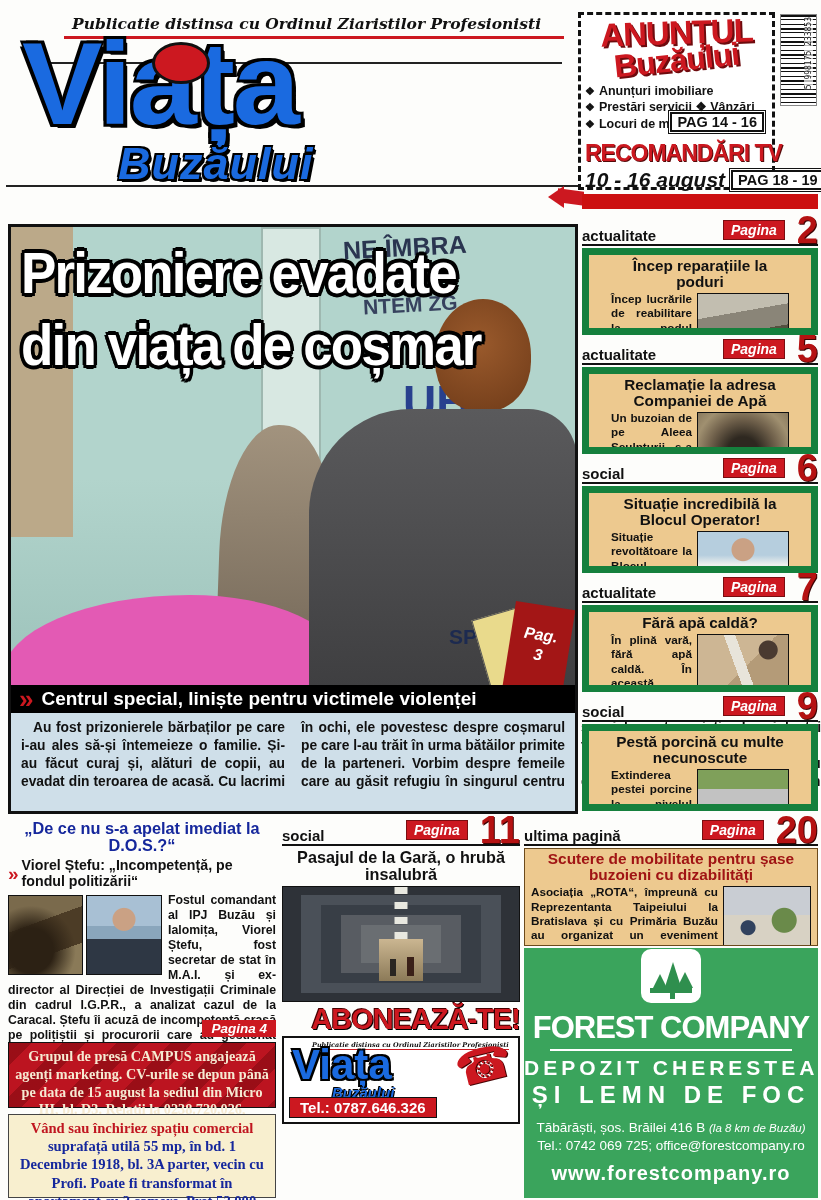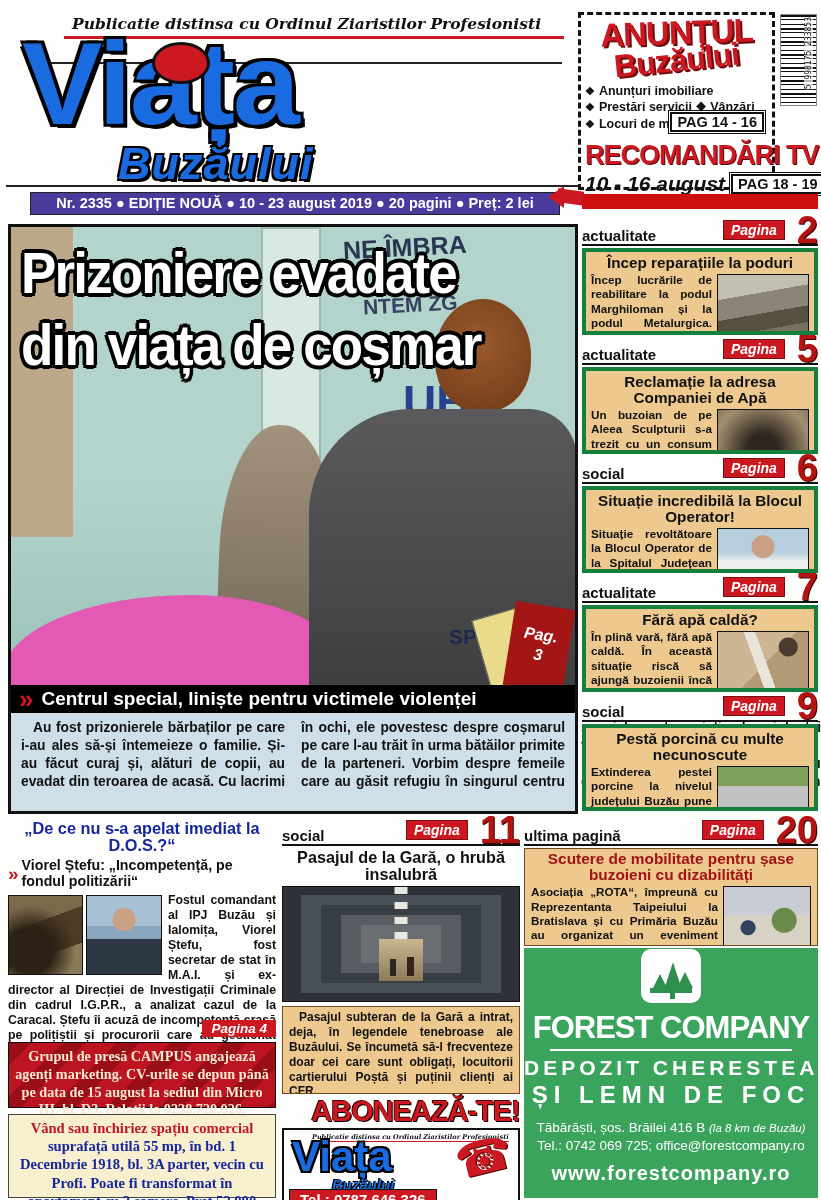--- a/index.html
+++ b/index.html
@@ -34,21 +34,21 @@
   .anunt-t1{font-size:33px;font-weight:900;color:#cc1820;text-align:center;line-height:.95;
             transform:rotate(-2deg);text-shadow:2px 2px 0 #6e0b0e;letter-spacing:-1px}
   .anunt-t2{font-size:32px;font-weight:900;color:#cc1820;text-align:center;line-height:.95;margin-top:-3px;
             transform:rotate(-6deg);text-shadow:2px 2px 0 #6e0b0e;letter-spacing:-1px}
   .anunt-bullets{margin-top:7px;font-size:12.5px;font-weight:bold;line-height:1.3}
   .anunt-bullet-row{display:flex;gap:4px}
   .diamond{color:#111;font-size:11px;line-height:1.5}
   .pag-box{display:inline-block;border:2px solid #111;outline:1px solid #111;outline-offset:1px;
            background:#fff;font-weight:900;font-size:14.5px;padding:0 5px;white-space:nowrap}
   #pag1{position:absolute;right:8px;top:97px}
-  .tv-title{font-size:27px;font-weight:900;color:#cc1820;letter-spacing:-1px;margin-top:8px;
+  .tv-title{font-size:23px;font-weight:900;color:#cc1820;letter-spacing:-1px;margin-top:8px;
             text-shadow:1px 1px 0 #550a0a;white-space:nowrap}
   .tv-row{display:flex;align-items:center;gap:6px;margin-top:1px}
   .tv-dates{font-size:21px;font-weight:900;font-style:italic;white-space:nowrap}
   #barcode{position:absolute;left:780px;top:14px;width:37px;height:92px;border:1px solid #888;background:
       repeating-linear-gradient(180deg,#111 0 2px,#fff 2px 4px,#111 4px 5px,#fff 5px 9px,#111 9px 10px,#fff 10px 13px)}
   #barcode-num{position:absolute;left:23px;top:2px;writing-mode:vertical-rl;transform:rotate(180deg);
                font-size:8px;font-family:"DejaVu Sans Mono",monospace;color:#111;background:rgba(255,255,255,.7)}
   #red-band{position:absolute;left:582px;top:194px;width:236px;height:15px;background:#cc1010}
 
   
@@ -90,21 +90,21 @@
 
   
   #sidebar{position:absolute;left:582px;top:220px;width:236px}
   .sb-item{height:119px;position:relative}
   .cat-row{display:flex;justify-content:space-between;align-items:flex-end;border-bottom:2px solid #111;height:26px}
   .cat{font-size:15px;font-weight:800}
   .pagrow{display:flex;align-items:center;gap:12px}
   .pagina{background:#cc1820;color:#fff;font-style:italic;font-weight:bold;font-size:14px;
           padding:0 7px;border:1px solid #7a0d10;line-height:1.3}
   .pagenum{color:#b51212;font-size:38px;font-weight:900;line-height:.75;text-shadow:1px 1px 0 #3c0404}
-  .sb-box{background:#edc98f;border:4px solid #15803d;margin-top:2px;padding:2px 5px;height:87px;overflow:hidden}
+  .sb-box{background:#edc98f;border:7px solid #15803d;margin-top:2px;padding:2px 22px;height:87px;overflow:hidden}
   .sb-title{text-align:center;font-size:15.3px;font-weight:800;line-height:1.05;margin:1px 0 2px}
   .sb-photo{float:right;width:92px;height:70px;border:1px solid #111;margin:1px 0 2px 5px}
   .sb-body{font-size:11.7px;font-weight:600;line-height:1.22;text-align:justify}
   .p-bridge{background:linear-gradient(170deg,#c2beb0 0 30%,#8a8578 30% 55%,#55503f 55% 75%,#777260 75%)}
   .p-pit{background:radial-gradient(circle at 50% 58%,#2e2820 0 26%,#6e5f4a 55%,#a09070 80%,#8a7a5e)}
   .p-doctor{background:radial-gradient(circle at 50% 26%,#caa184 0 11px,transparent 12px),
             linear-gradient(180deg,#b6cede 0 34%,#eef0ee 48% 100%)}
   .p-shower{background:linear-gradient(70deg,transparent 0 44%,#e8e4da 44% 54%,transparent 54%),
             radial-gradient(circle at 78% 22%,#4a3a30 0 9px,transparent 10px),
             linear-gradient(135deg,#cdb694 0 50%,#b49b78 50%)}
@@ -192,21 +192,20 @@
 <body>
 
 <div id="masthead">
   <div class="tagline">Publicatie distinsa cu Ordinul Ziaristilor Profesionisti</div>
   <div class="tagline-underline"></div>
   <div class="mast-rule1"></div>
   <div class="logo-title">Viața</div>
   <div class="logo-dot"></div>
   <div class="logo-subtitle">Buzăului</div>
   <div class="mast-rule2"></div>
-  <div id="issue-bar">Nr. 2335  ●  EDIȚIE NOUĂ  ●  10 - 23 august 2019  ●  20 pagini  ●  Preț: 2 lei</div>
   <div id="issue-arrow-tail"></div>
   <div id="issue-arrow"></div>
 
   <div id="anunt-box">
     <div class="anunt-t1">ANUNȚUL</div>
     <div class="anunt-t2">Buzăului</div>
     <div class="anunt-bullets">
       <div class="anunt-bullet-row">
         <span class="diamond">❖</span>
         <span>Anunțuri imobiliare</span>
@@ -375,24 +374,20 @@
   <div class="tunnel">
     <div class="tf tf1"></div>
     <div class="tf tf2"></div>
     <div class="tf tf3"></div>
     <div class="tf tf4"></div>
     <div class="tend"></div>
     <div class="tfig1"></div>
     <div class="tfig2"></div>
     <div class="tlights"></div>
   </div>
-  <div class="bm-box">
-    <p>Pasajul subteran de la Gară a intrat, deja, în legendele tenebroase ale Buzăului. Se încumetă să-l frecventeze doar cei care sunt obligați, locuitorii cartierului Poștă și puținii clienți ai CFR.</p>
-
-  </div>
   <div class="subscribe-head">ABONEAZĂ-TE!</div>
   <div class="subscribe-box">
     <span class="mini-tagline">Publicatie distinsa cu Ordinul Ziaristilor Profesionisti</span>
     <div class="mini-title">Viața</div>
     <div class="mini-sub">Buzăului</div>
     <span class="phone">☎</span>
     <div class="mini-tel">Tel.: 0787.646.326</div>
   </div>
 </div>
 

